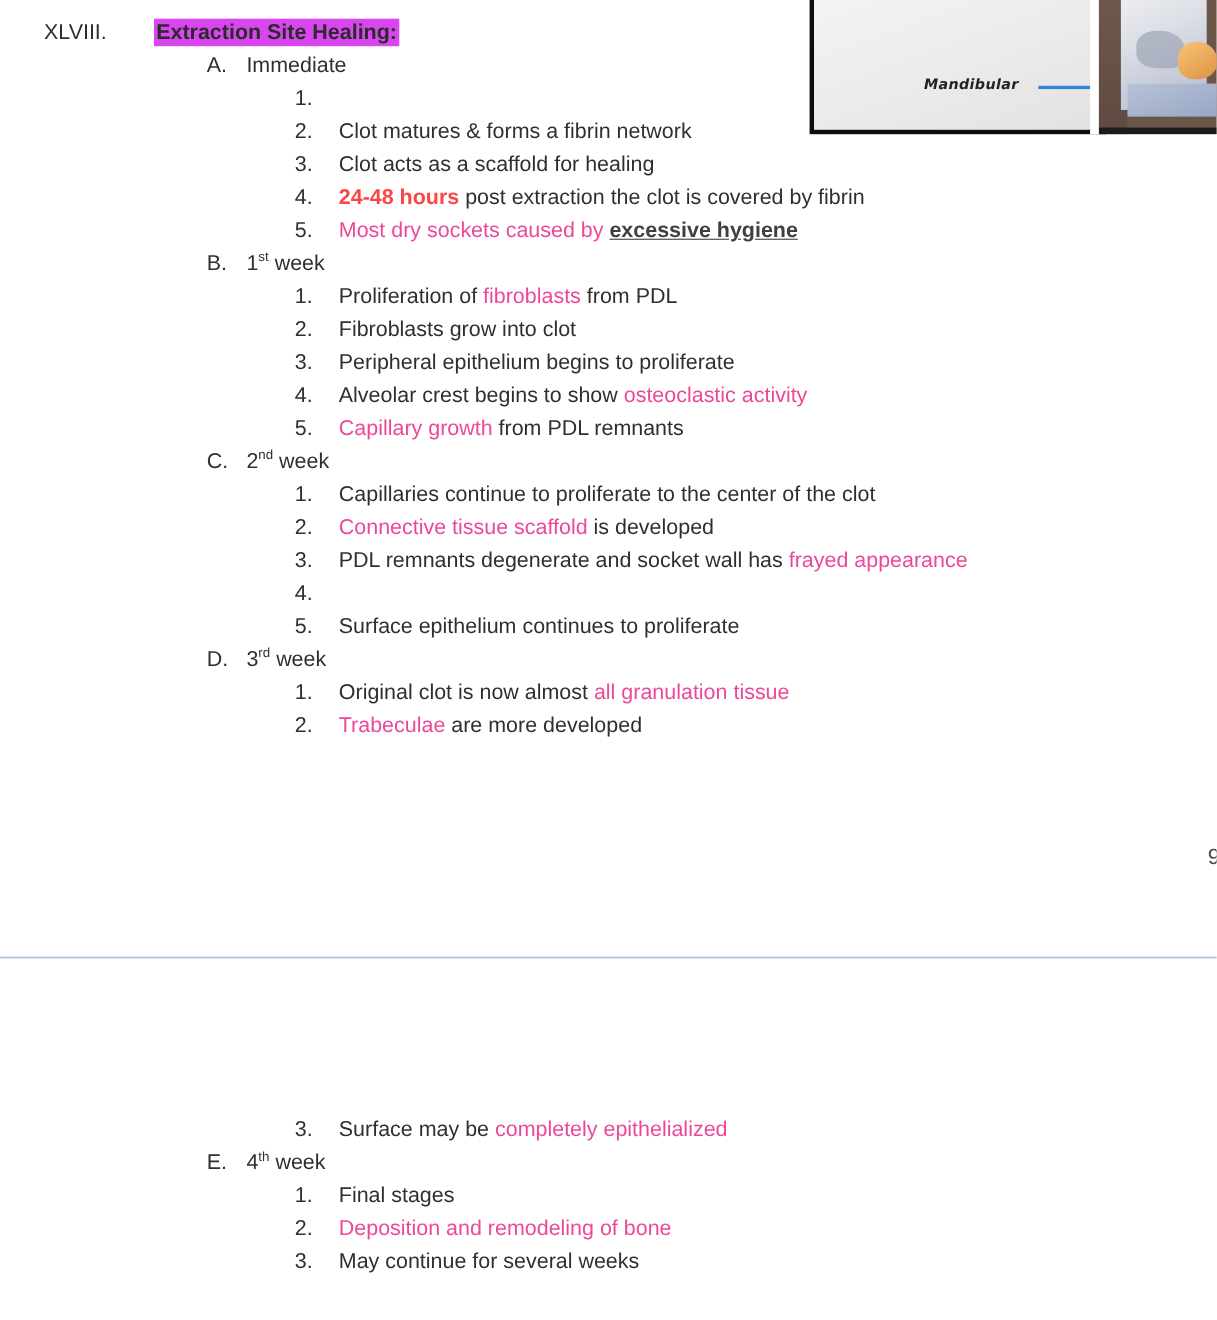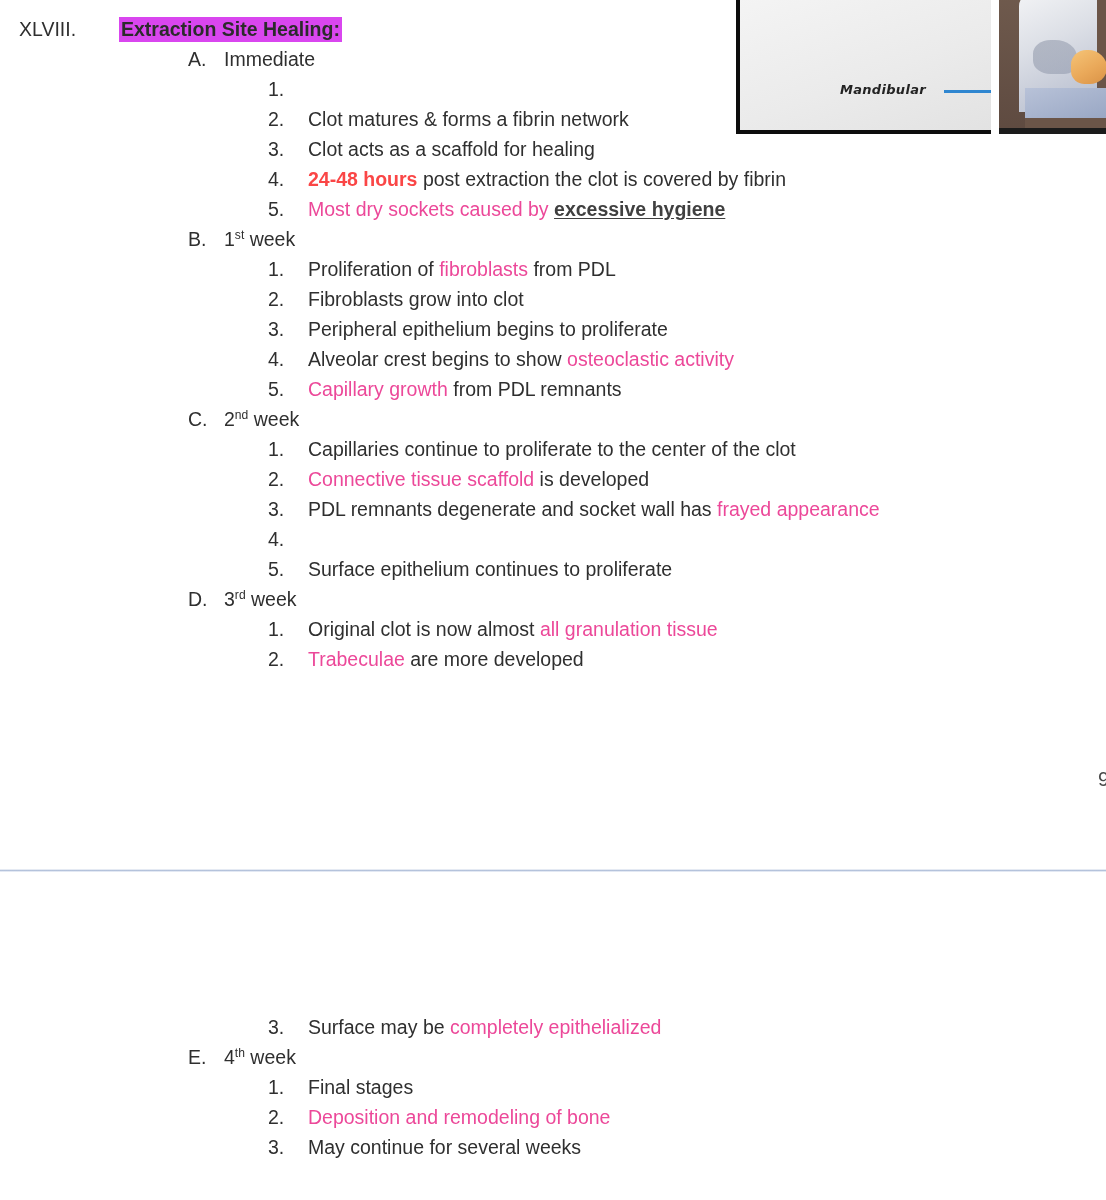--- a/index.html
+++ b/index.html
@@ -45,21 +45,21 @@
   }
   .line {
     display: flex;
     align-items: baseline;
     font-size: 19.5px;
     line-height: 30px;
     white-space: nowrap;
   }
 
   
-  .lvl1 { padding-left: 19px; }
+  .lvl1 { padding-left: 40px; }
   .lvl1 .marker { width: 100px; flex: 0 0 100px; }
 
   
   .lvl2 { padding-left: 188px; }
   .lvl2 .marker { width: 36px; flex: 0 0 36px; }
 
   
   .lvl3 { padding-left: 268px; }
   .lvl3 .marker { width: 40px; flex: 0 0 40px; }
 
@@ -109,21 +109,21 @@
     font-size: 20px;
     color: #4a4a4a;
     overflow: hidden;
     width: 8px;
     white-space: nowrap;
   }
 
   
   .media-strip {
     position: absolute;
-    top: 12px;
+    top: 0;
     left: 736px;
     width: 342px;
     height: 122px;
   }
 
   
   .slide-img {
     position: absolute;
     left: 0;
     top: -18px;

